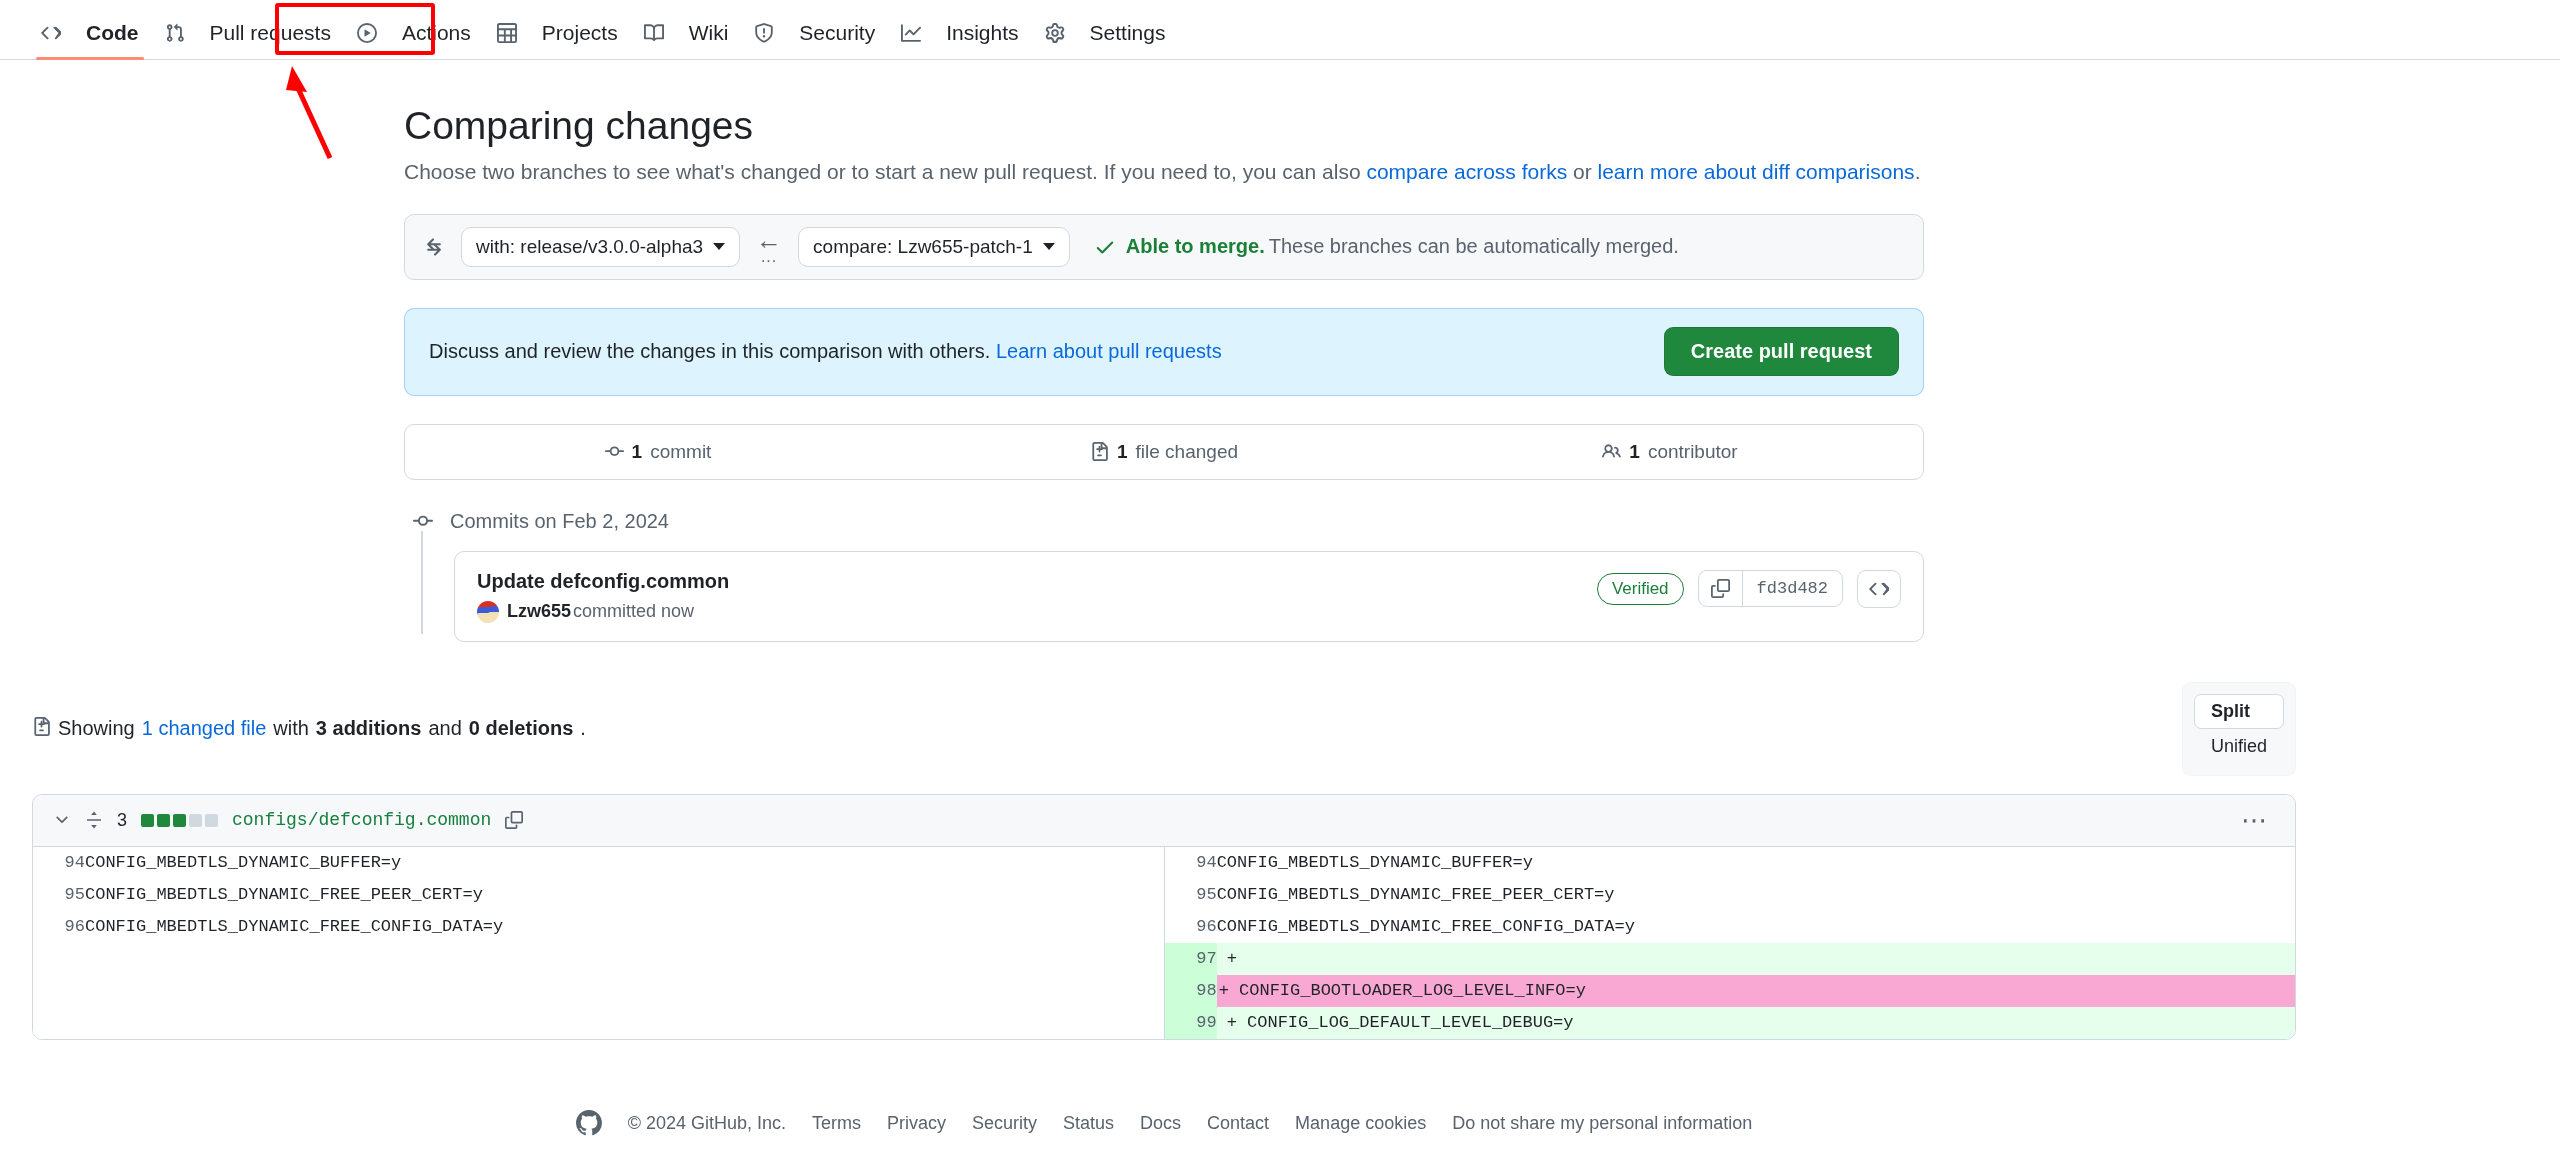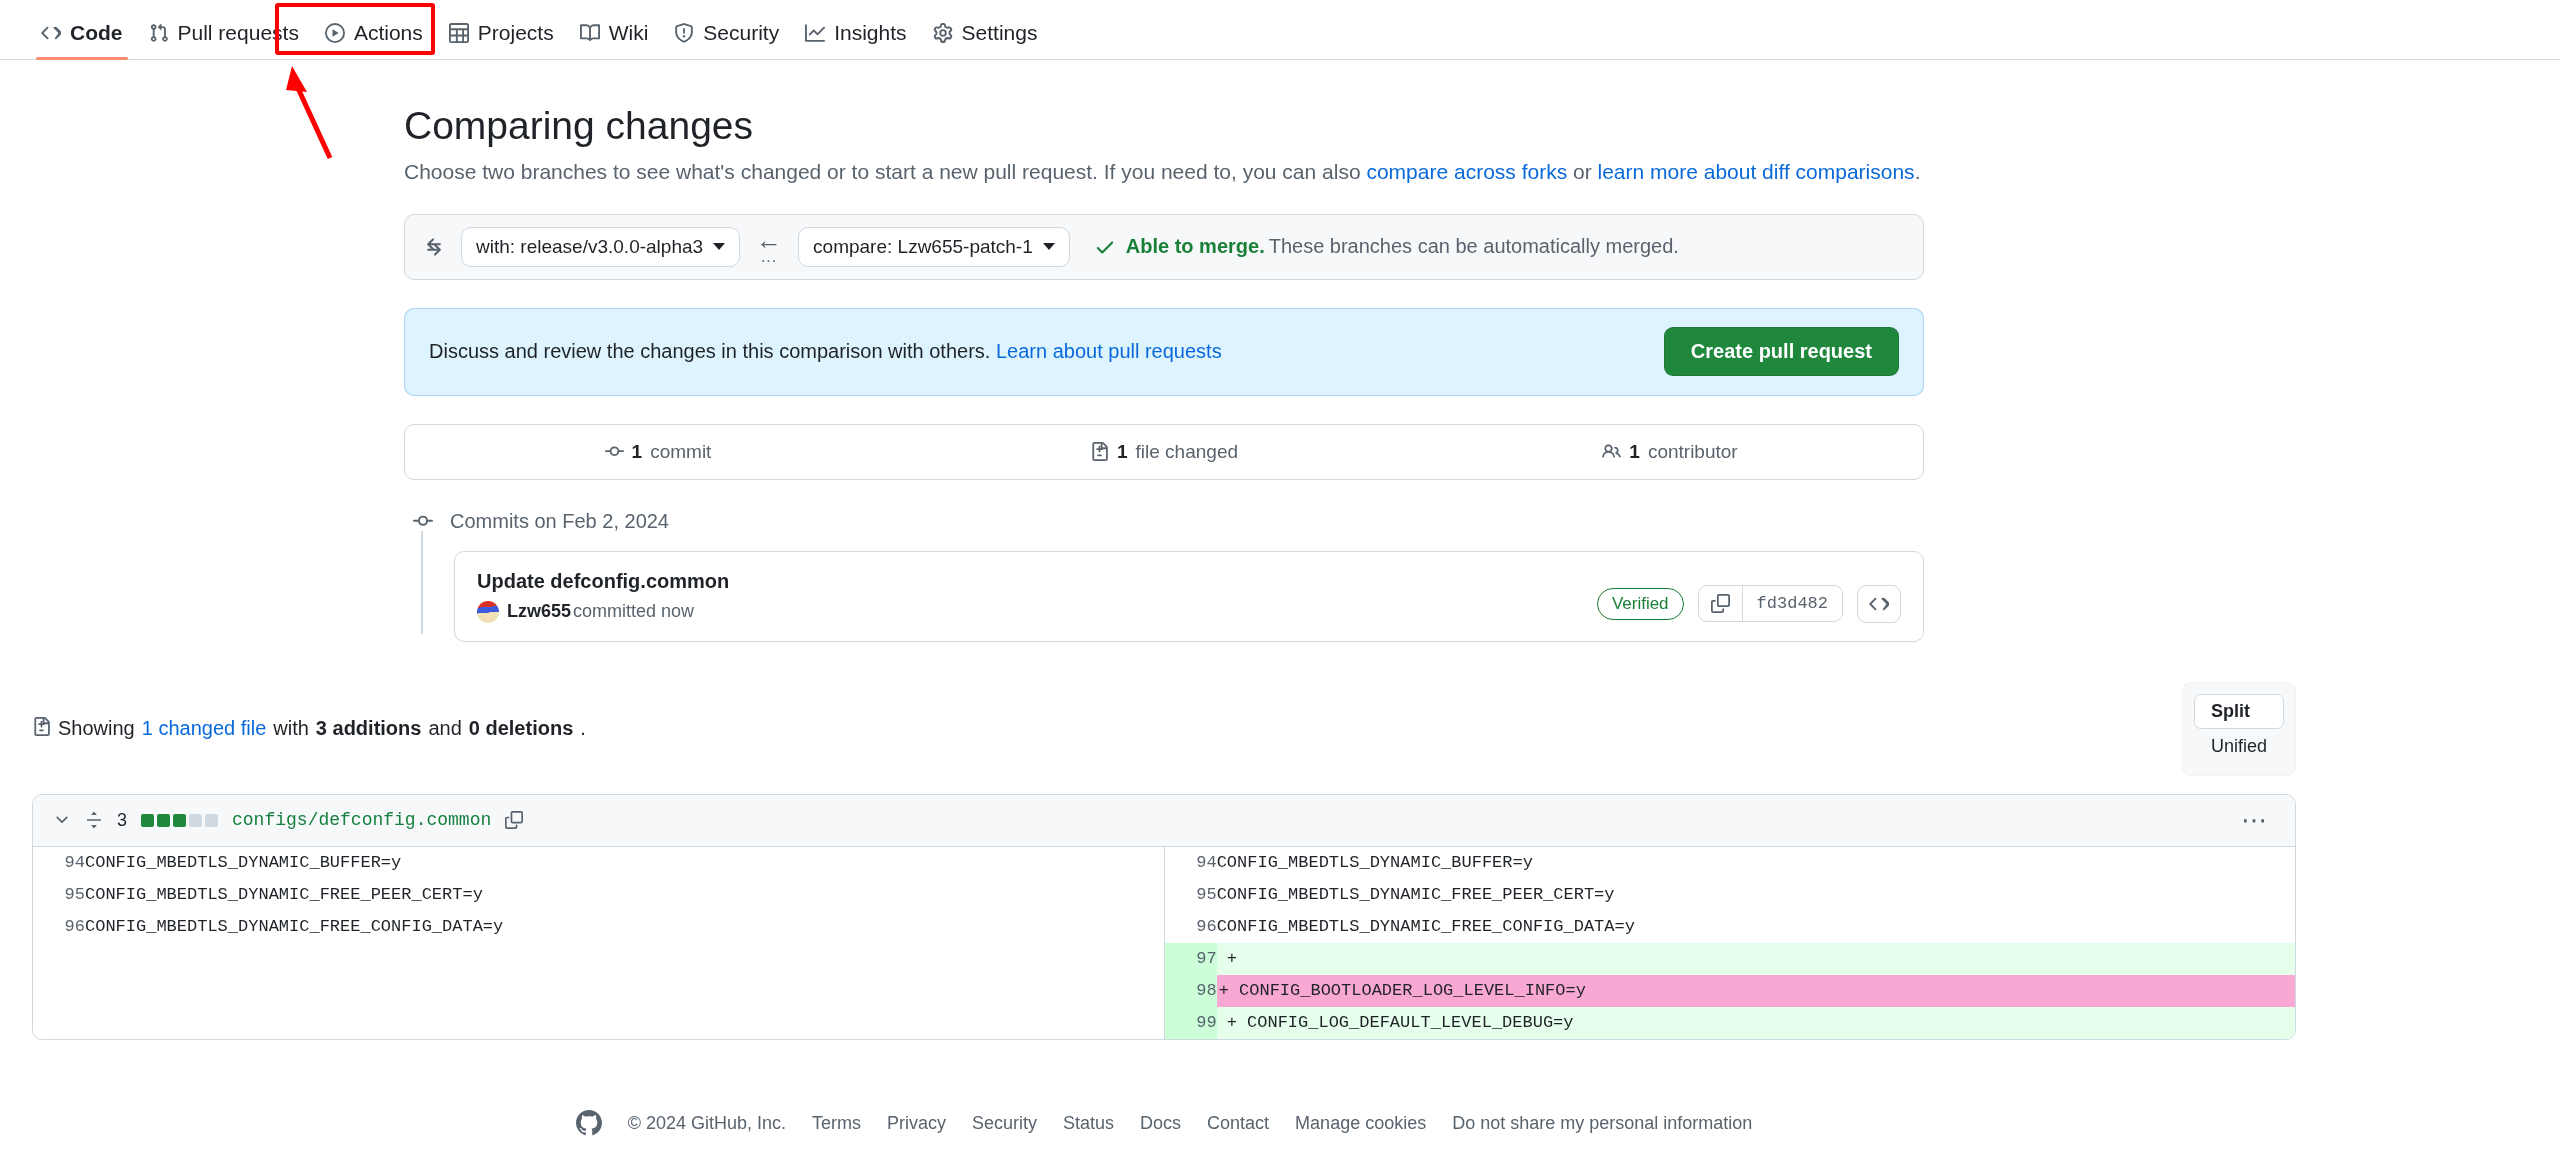--- a/index.html
+++ b/index.html
@@ -19,21 +19,21 @@
     border-bottom: 1px solid #d1d9e0;
     display: flex;
     align-items: flex-end;
     padding-left: 28px;
     background: #ffffff;
     position: relative;
   }
   .nav-item {
     display: flex;
     align-items: center;
-    gap: 9px;
+    gap: 25px;
     padding: 0 13px 14px 13px;
     font-size: 21px;
     color: #1f2328;
     white-space: nowrap;
     position: relative;
     cursor: pointer;
   }
   .nav-item .ico { display:flex; align-items:center; color:#59636e; }
   .nav-item.selected { font-weight: bold; }
   .nav-item.selected::after {
@@ -177,21 +177,21 @@
     background:#ffffff;
     display:flex; align-items:center; justify-content:center;
     width:26px;
   }
   .commit-card {
     border:1px solid #d1d9e0;
     border-radius:10px;
     background:#ffffff;
     padding: 18px 22px;
     display:flex;
-    align-items:flex-end;
+    align-items:flex-start;
     justify-content:space-between;
   }
   .commit-title { font-size: 20px; font-weight:bold; color:#1f2328; margin-bottom:8px; cursor:pointer;}
   .commit-meta { font-size:18px; color:#59636e; display:flex; align-items:center; gap:8px;}
   .commit-meta b { color:#1f2328; font-weight:bold; }
   .avatar {
     width:22px;height:22px;border-radius:50%;
     background: linear-gradient(175deg,#d93025 0%,#d93025 28%,#3b5bdb 29%,#3b5bdb 52%,#f3e0b5 53%,#f3e0b5 100%);
     display:inline-block;
   }

